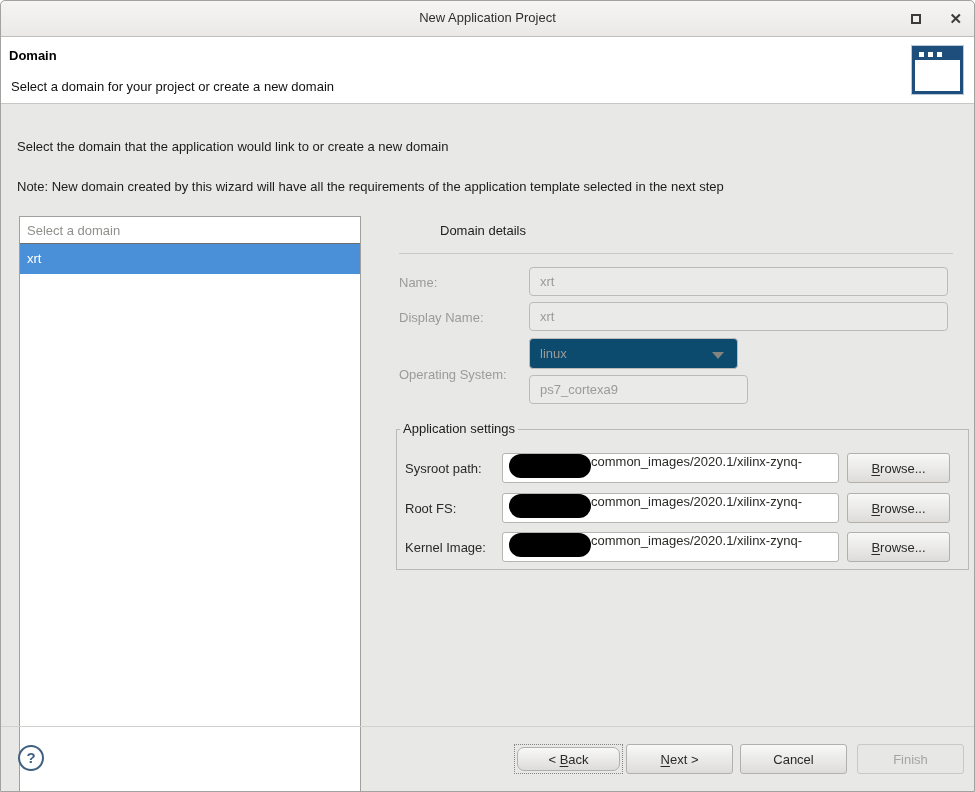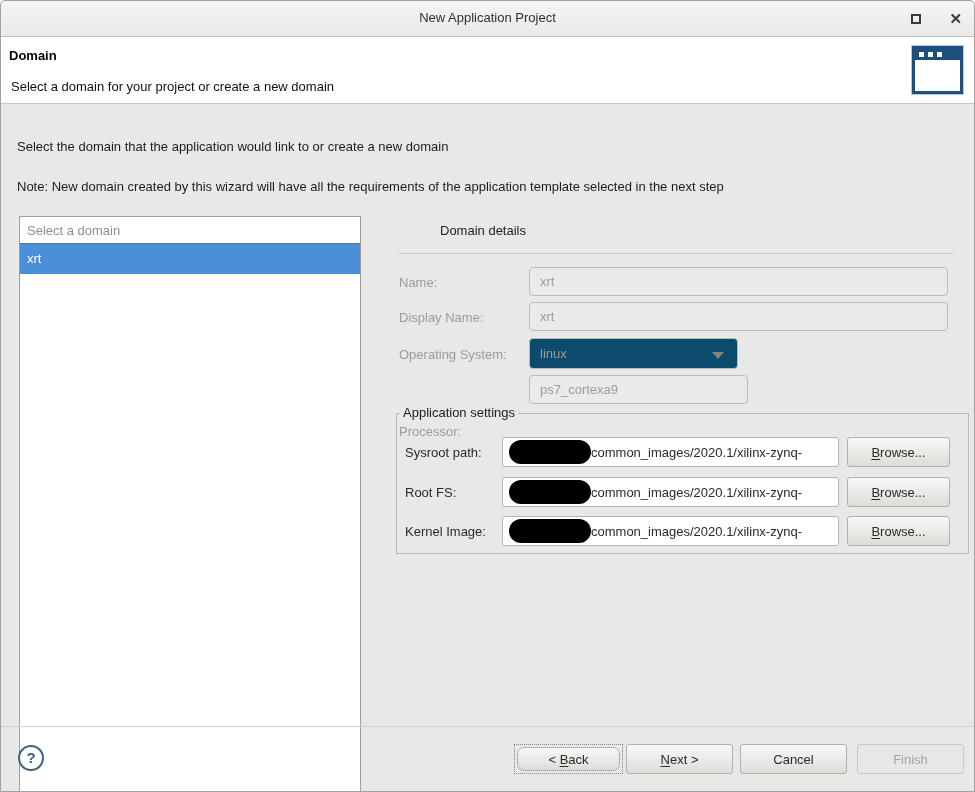--- a/index.html
+++ b/index.html
@@ -74,50 +74,50 @@
 
   .fld-label { position:absolute; color:#9b9b97; }
   .fld-input {
     position:absolute; height:29px; line-height:27px;
     background:#eaeae9; border:1px solid #bcbbb7; border-radius:4px;
     color:#9b9b97; font-size:13px; font-family:"Liberation Sans",sans-serif;
     padding:0 10px; width:419px;
   }
   .lbl-name    { left:398px; top:274px; }  .inp-name    { left:528px; top:266px; }
   .lbl-display { left:398px; top:309px; }  .inp-display { left:528px; top:301px; }
-  .lbl-os      { left:398px; top:346px; }
+  .lbl-os      { left:398px; top:366px; }
   .sel-os {
     position:absolute; left:528px; top:337px; width:209px; height:31px; line-height:29px;
     background:#0c4a6e; border:1px solid #bcbbb7; border-radius:4px;
     color:#9b9b97; padding-left:10px;
   }
   .sel-os .arrow {
     position:absolute; right:13px; top:13px; width:0; height:0;
     border-left:6px solid transparent; border-right:6px solid transparent;
     border-top:7px solid #83837f;
   }
   .lbl-proc { left:398px; top:383px;margin-top:40px; }
   .inp-proc { left:528px; top:374px; width:219px; }
 
   
   .appset {
-    position:absolute; left:395px; top:412px; width:573px; height:141px;
+    position:absolute; left:395px; top:428px; width:573px; height:141px;
     border:1px solid #bab9b5;
   }
   .appset .legend {
     position:absolute; top:-9px; left:3px; background:#e8e8e7; padding:0 3px;
     color:#1c1c1a;
   }
   .as-label { position:absolute; left:8px; color:#2a2a27;text-align:right; }
   .as-l1 { top:31px; } .as-l2 { top:71px; } .as-l3 { top:110px; }
   .path-input {
     position:absolute; left:105px; width:337px; height:30px;
     background:#fff; border:1px solid #b6b5b1; border-radius:3px;
     overflow:hidden; white-space:nowrap; padding-left:6px;
-    display:flex; align-items:center;
+    display:flex; align-items:flex-start;
   }
   .pi-1 { top:23px; } .pi-2 { top:63px; } .pi-3 { top:102px; }
   .redaction {
     display:inline-block; width:82px; height:24px; border-radius:12px;
     background:#000; flex:0 0 auto;
   }
   .path-text { color:#2a2a27; }
 
   .btn {
     font-family:"Liberation Sans",sans-serif; font-size:13px; color:#2a2a27;

